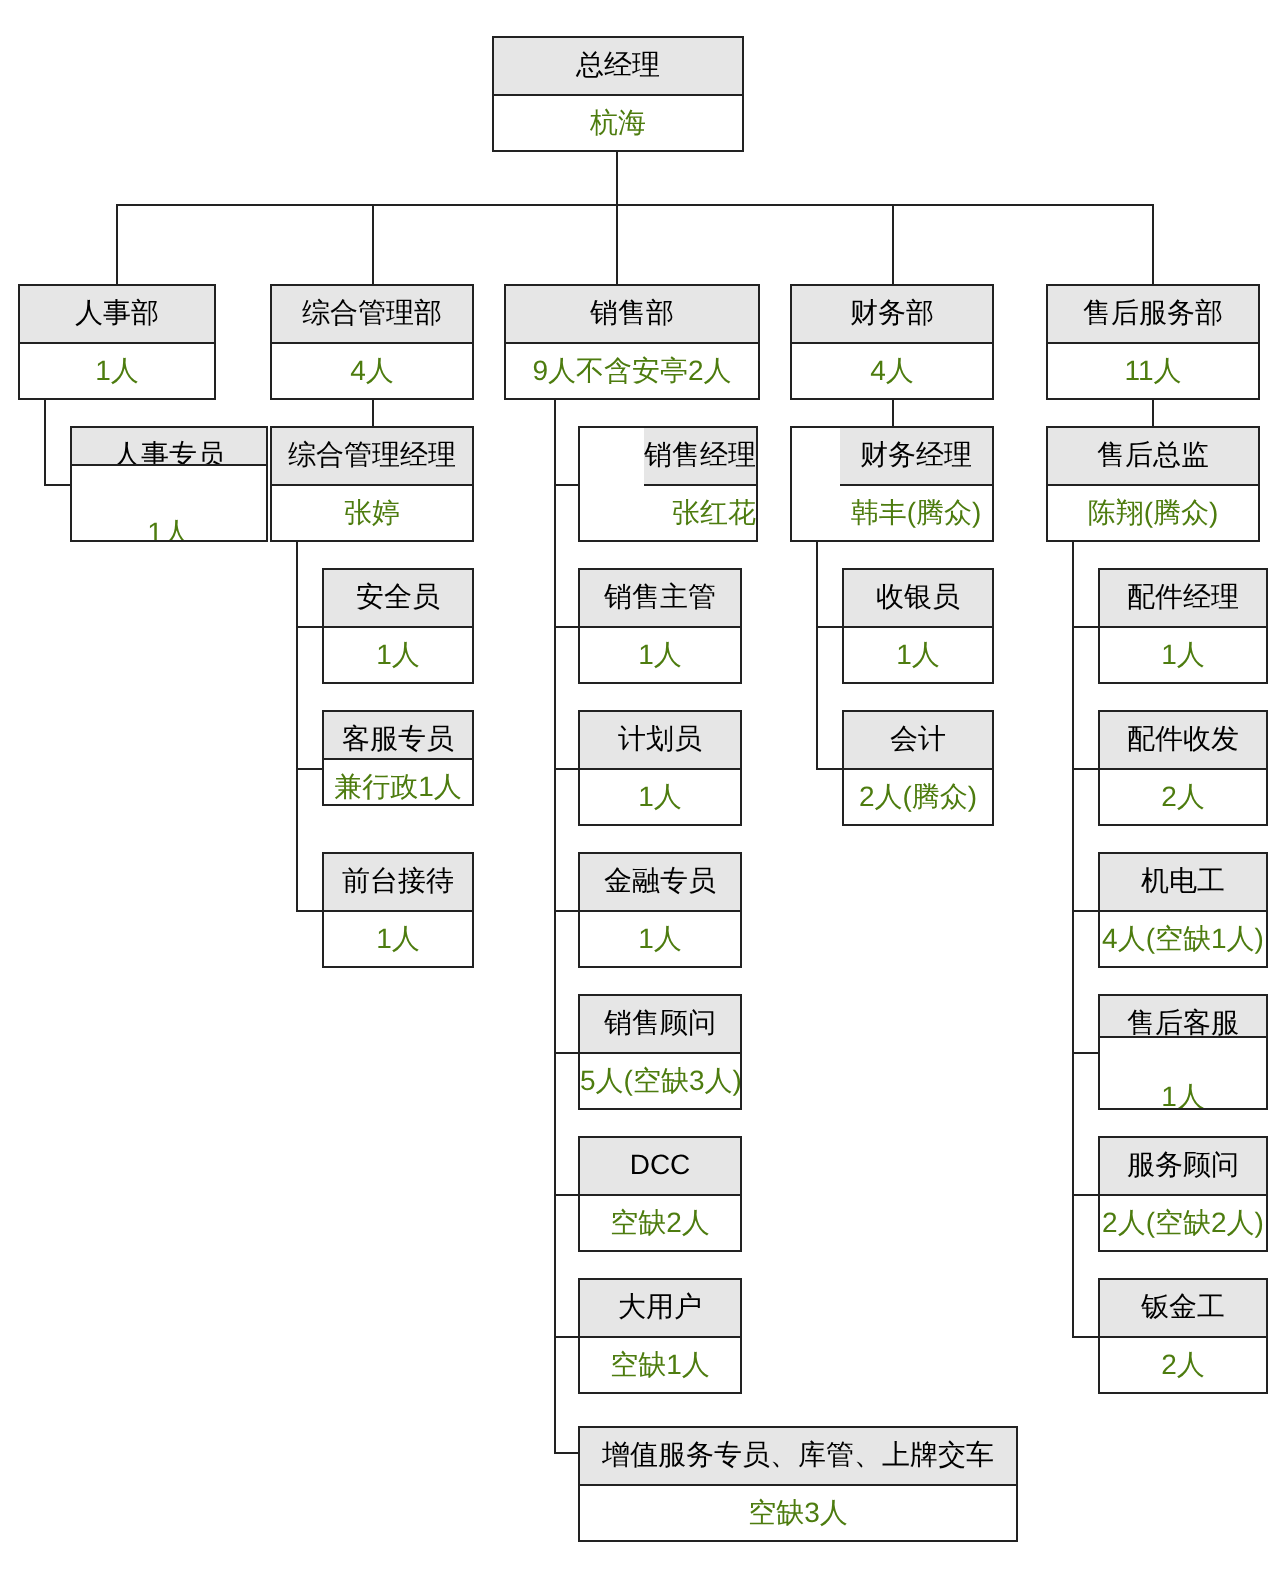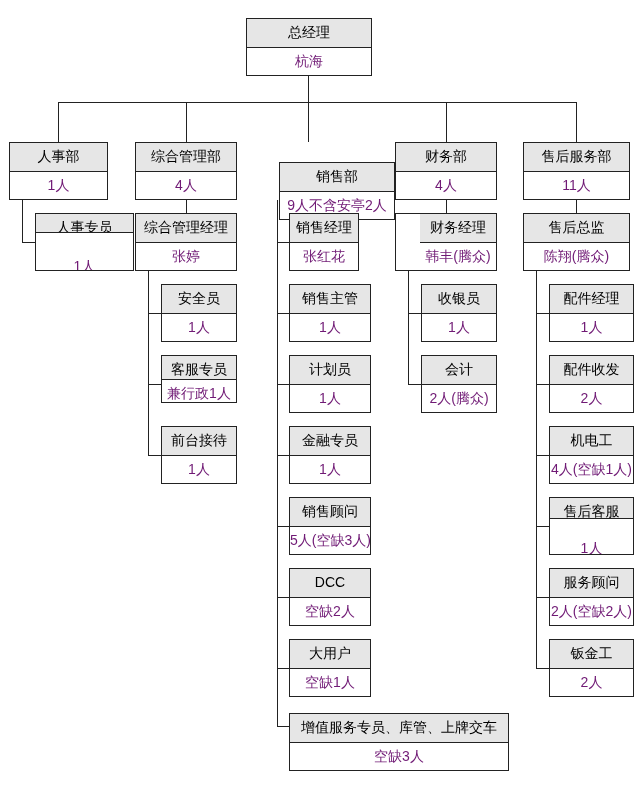--- a/index.html
+++ b/index.html
@@ -32,21 +32,21 @@
     white-space:nowrap;
     overflow:hidden;
   }
   .node .value{
     box-sizing:border-box;
     background:#ffffff;
     height:28px;
     line-height:27px;
     text-align:center;
     font-size:14px;
-    color:#701a75;
+    color:#4d7c0f;
     white-space:nowrap;
     overflow:hidden;
   }
   .node.wide .title{font-size:14px;}
 
   
   .ln{position:absolute;background:#222222;}
   .ln.v{width:1px;}
   .ln.h{height:1px;}
 </style>
@@ -103,36 +103,36 @@
   </div>
   <div class="node" style="left:161px;top:355px;width:76px;height:48px;">
     <div class="title">客服专员</div>
     <div class="value">兼行政1人</div>
   </div>
   <div class="node" style="left:161px;top:426px;width:76px;height:58px;">
     <div class="title">前台接待</div>
     <div class="value">1人</div>
   </div>
 
-  <div class="node" style="left:279px;top:142px;width:116px;height:58px;margin-top:20px;">
+  <div class="node" style="left:252px;top:142px;width:128px;height:58px;">
     <div class="title">销售部</div>
     <div class="value">9人不含安亭2人</div>
   </div>
 
   <div class="ln v" style="left:277px;top:200px;height:526px;"></div>
   <div class="ln h" style="left:277px;top:242px;width:12px;"></div>
   <div class="ln h" style="left:277px;top:313px;width:12px;"></div>
   <div class="ln h" style="left:277px;top:384px;width:12px;"></div>
   <div class="ln h" style="left:277px;top:455px;width:12px;"></div>
   <div class="ln h" style="left:277px;top:526px;width:12px;"></div>
   <div class="ln h" style="left:277px;top:597px;width:12px;"></div>
   <div class="ln h" style="left:277px;top:668px;width:12px;"></div>
   <div class="ln h" style="left:277px;top:726px;width:12px;"></div>
 
-  <div class="node" style="left:289px;top:213px;width:70px;height:58px;">
+  <div class="node" style="left:289px;top:213px;width:90px;height:58px;align-items:flex-end;">
     <div class="title">销售经理</div>
     <div class="value">张红花</div>
   </div>
   <div class="node" style="left:289px;top:284px;width:82px;height:58px;">
     <div class="title">销售主管</div>
     <div class="value">1人</div>
   </div>
   <div class="node" style="left:289px;top:355px;width:82px;height:58px;">
     <div class="title">计划员</div>
     <div class="value">1人</div>

